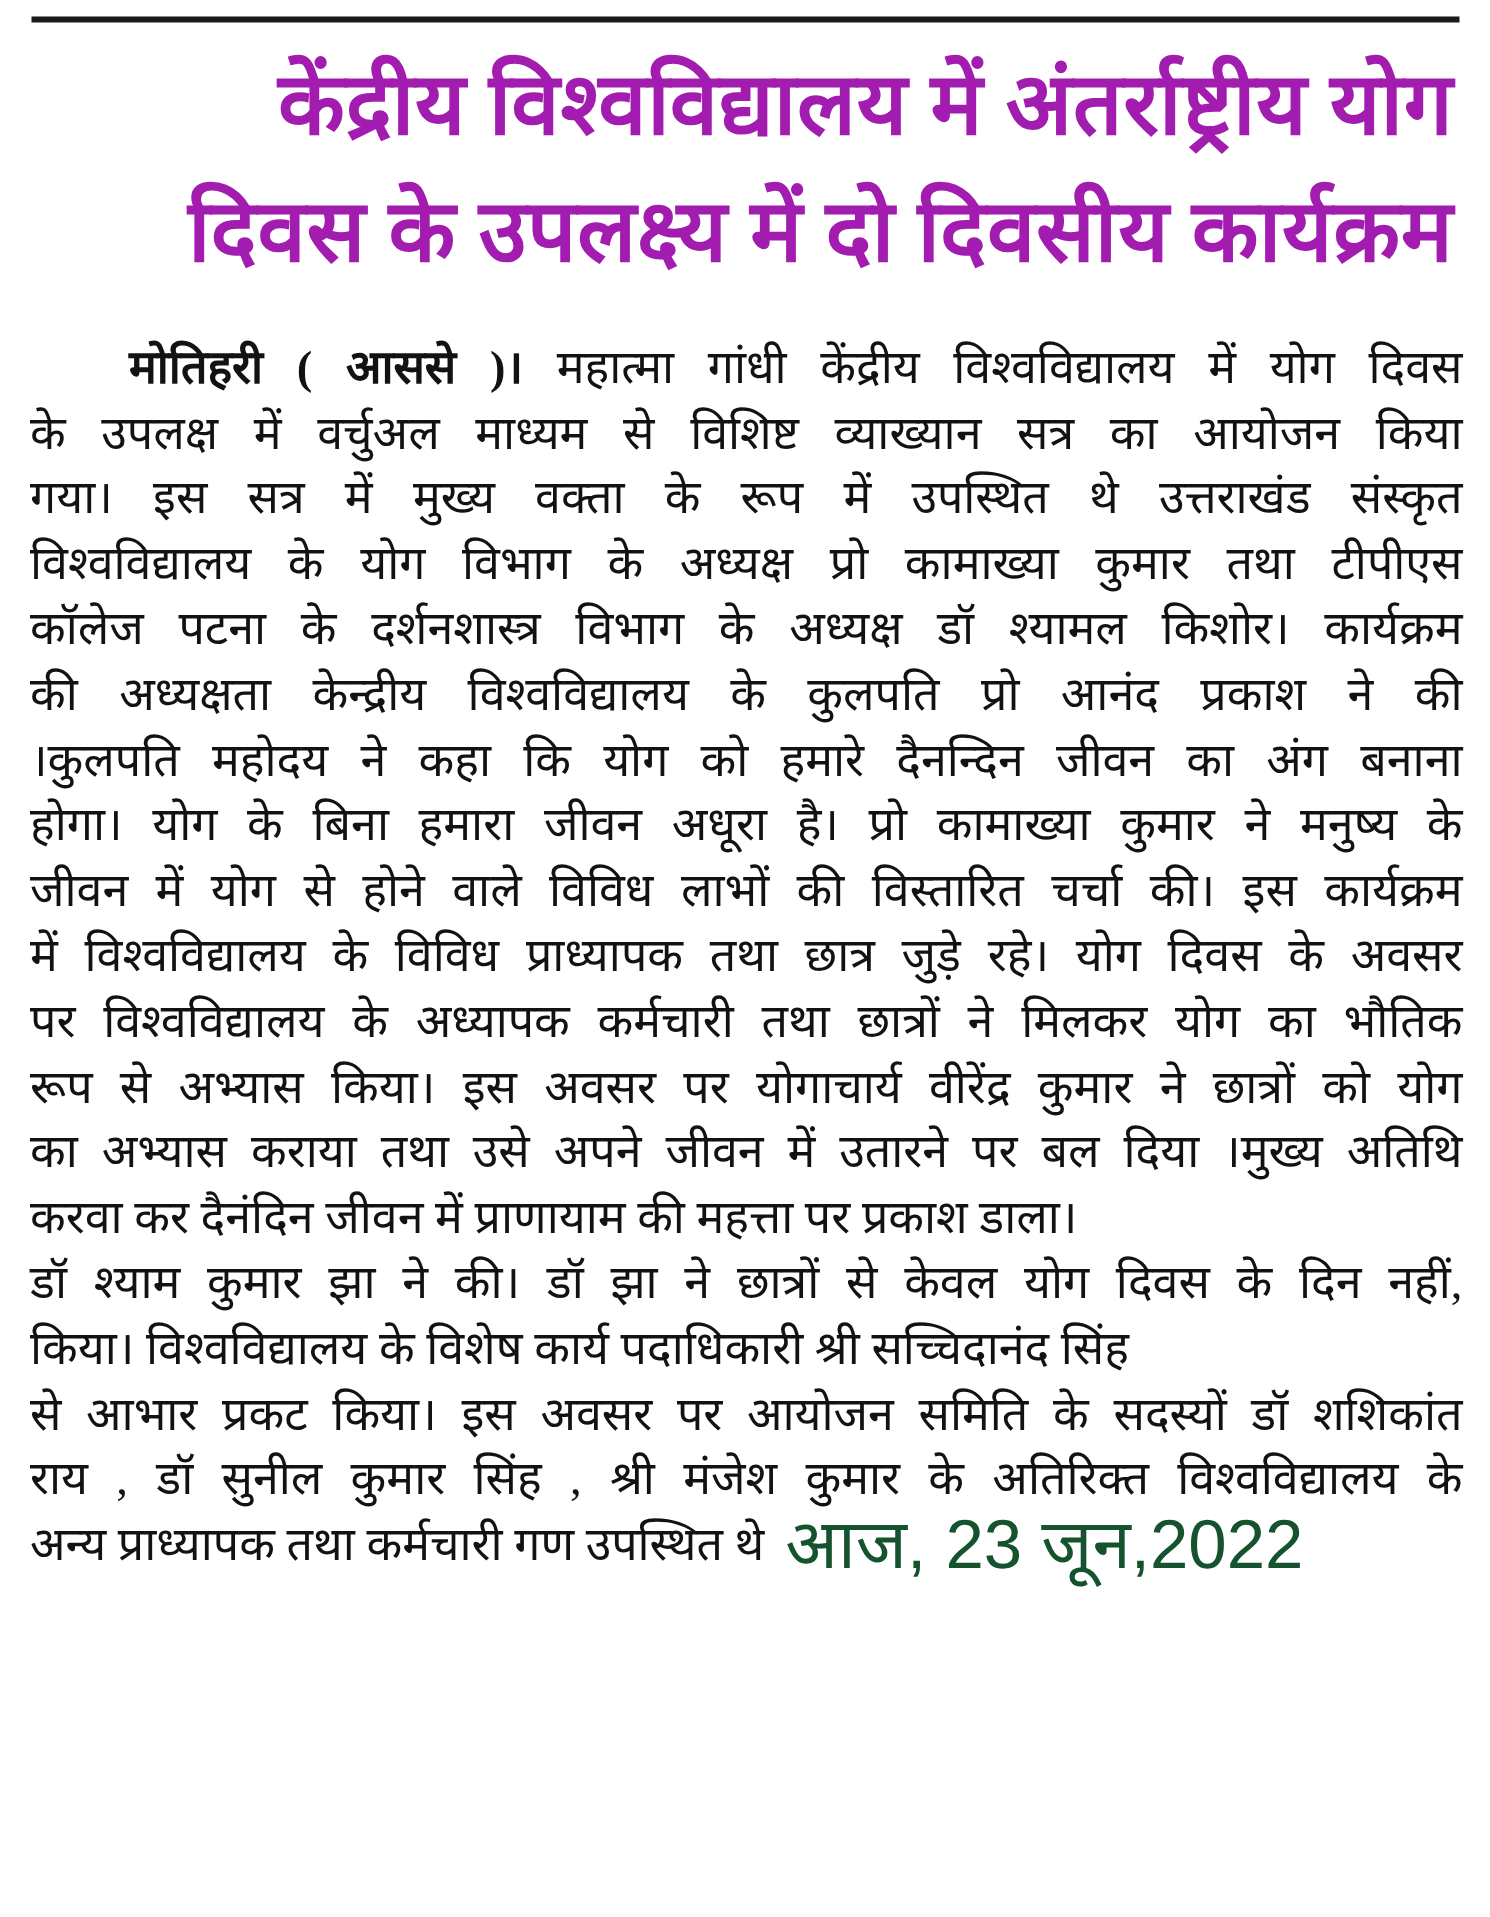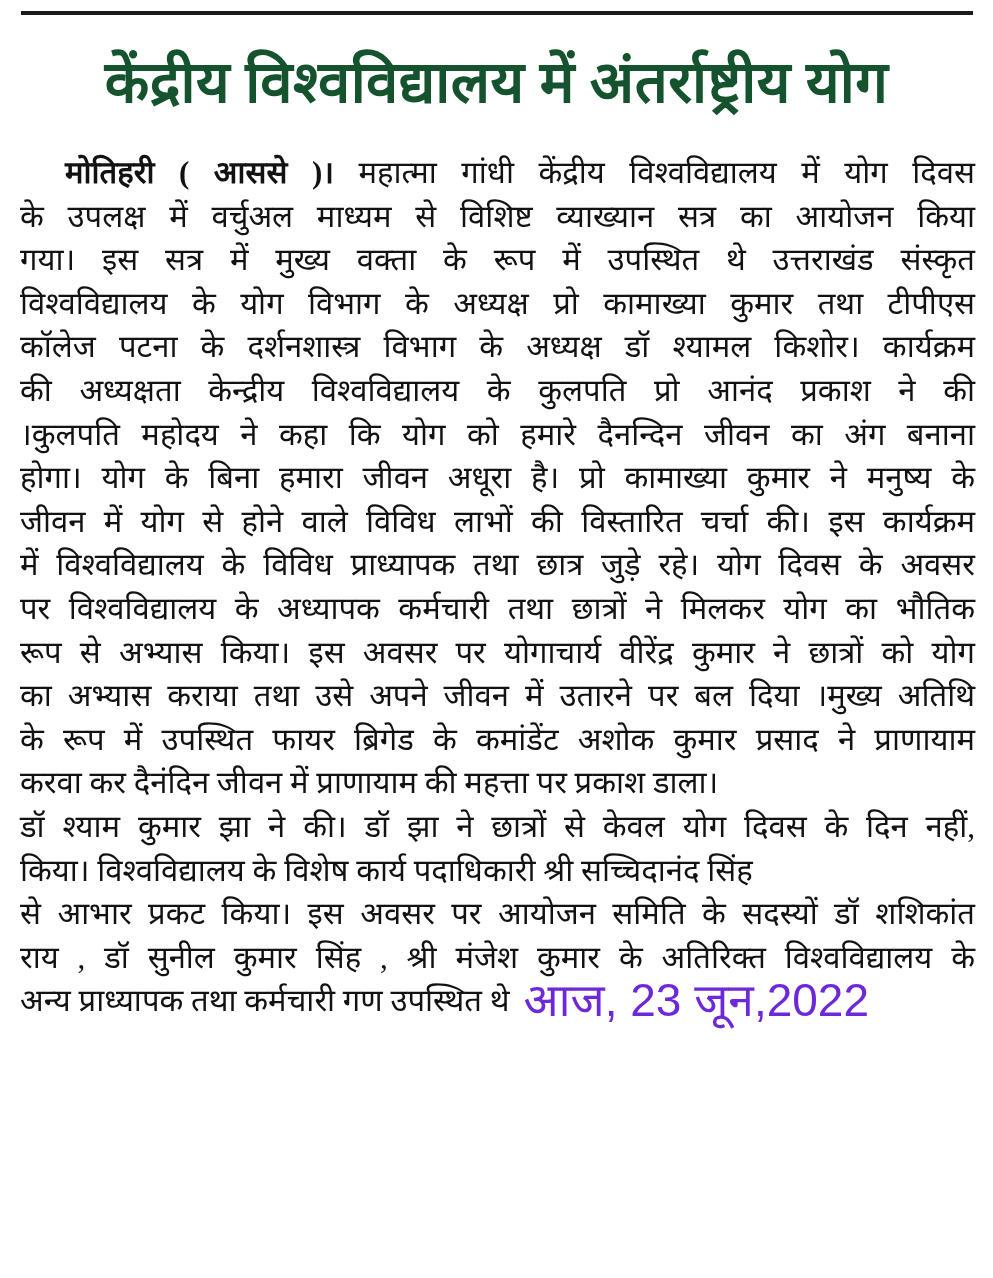--- a/index.html
+++ b/index.html
@@ -19,27 +19,27 @@
   .top-rule {
     position: absolute;
     left: 21px;
     right: 20px;
     top: 11px;
     height: 4px;
     background: #1b1b1b;
   }
   .headline {
     margin: 0;
-    padding: 40px 24px 0 24px;
-    text-align: center;
+    padding: 27px 24px 0 24px;
+    text-align: right;
     font-weight: bold;
     font-size: 58px;
     line-height: 85px;
     letter-spacing: 0.5px;
-    color: #14532d;
+    color: #a21caf;
   }
   .hl-line { display: block; white-space: nowrap; }
   .article-body {
     margin: 26px 18px 0 20px;
     font-size: 31px;
     line-height: 43.6px;
     color: #121212;
   }
   .line {
     text-align: justify;
@@ -49,56 +49,56 @@
     overflow: visible;
     white-space: nowrap;
   }
   .line.no-just {
     text-align: left;
     text-align-last: left;
     -moz-text-align-last: left;
   }
   .line.indent-1 { text-indent: 45px; }
   .line.indent-2 { text-indent: 60px; }
-  .bold { font-weight: bold; }
+  .bold { font-weight: bold; margin-left: 21px; }
   .date-red {
     font-family: "Liberation Sans", "DejaVu Sans", sans-serif;
     font-size: 46px;
     line-height: 43.6px;
     font-weight: normal;
     vertical-align: -5px;
     padding-left: 14px;
     letter-spacing: 0px;
   }
 </style>
 </head>
 <body>
 
 <div class="clip">
   <div class="top-rule"></div>
 
   <h1 class="headline">
     <span class="hl-line">केंद्रीय विश्वविद्यालय में अंतर्राष्ट्रीय योग</span>
+    <span class="hl-line">दिवस के उपलक्ष्य में दो दिवसीय कार्यक्रम</span>
   </h1>
 
   <div class="article-body" id="article-body">
       <div class="line indent-1"><span class="bold">मोतिहरी ( आससे )। </span><span>महात्मा गांधी केंद्रीय विश्वविद्यालय में योग दिवस</span></div>
       <div class="line"><span>के उपलक्ष में वर्चुअल माध्यम से  विशिष्ट व्याख्यान सत्र का आयोजन किया</span></div>
       <div class="line"><span>गया। इस सत्र में मुख्य वक्ता के रूप में उपस्थित थे उत्तराखंड संस्कृत</span></div>
       <div class="line"><span>विश्वविद्यालय के योग विभाग के अध्यक्ष प्रो कामाख्या कुमार तथा टीपीएस</span></div>
       <div class="line"><span>कॉलेज पटना के दर्शनशास्त्र विभाग के अध्यक्ष डॉ श्यामल किशोर। कार्यक्रम</span></div>
       <div class="line"><span>की अध्यक्षता केन्द्रीय विश्वविद्यालय के कुलपति प्रो आनंद प्रकाश  ने की</span></div>
       <div class="line"><span>।कुलपति महोदय ने कहा कि योग को हमारे दैनन्दिन जीवन का अंग बनाना</span></div>
       <div class="line"><span>होगा। योग के बिना हमारा जीवन अधूरा है। प्रो  कामाख्या कुमार ने मनुष्य के</span></div>
       <div class="line"><span>जीवन में योग से होने वाले विविध लाभों की विस्तारित चर्चा की। इस कार्यक्रम</span></div>
       <div class="line"><span>में विश्वविद्यालय के विविध प्राध्यापक तथा छात्र जुड़े रहे। योग दिवस के अवसर</span></div>
       <div class="line"><span>पर विश्वविद्यालय के अध्यापक  कर्मचारी तथा छात्रों ने मिलकर  योग का भौतिक</span></div>
       <div class="line"><span>रूप से अभ्यास किया। इस अवसर पर योगाचार्य  वीरेंद्र कुमार ने छात्रों को योग</span></div>
       <div class="line"><span>का अभ्यास कराया तथा उसे अपने जीवन में उतारने पर बल दिया ।मुख्य  अतिथि</span></div>
-      <div class="line"><span>के रूप में उपस्थित फायर ब्रिगेड के कमांडेंट अशोक कुमार प्रसाद ने प्राणायाम</span></div>
       <div class="line no-just"><span>करवा कर दैनंदिन जीवन में प्राणायाम की महत्ता पर प्रकाश डाला।</span></div>
       <div class="line"><span>डॉ श्याम कुमार झा ने की। डॉ झा ने छात्रों से केवल योग दिवस के दिन नहीं,</span></div>
       <div class="line no-just"><span>किया।  विश्वविद्यालय के विशेष कार्य पदाधिकारी श्री सच्चिदानंद सिंह</span></div>
       <div class="line"><span>से आभार प्रकट किया। इस अवसर पर आयोजन समिति के सदस्यों डॉ शशिकांत</span></div>
       <div class="line"><span>राय , डॉ सुनील कुमार सिंह , श्री मंजेश कुमार के अतिरिक्त विश्वविद्यालय के</span></div>
-      <div class="line no-just"><span>अन्य प्राध्यापक तथा कर्मचारी गण उपस्थित थे</span><span class="date-red" style="color: #6d28d9;">आज, 23 जून,2022</span></div>
+      <div class="line no-just"><span>अन्य प्राध्यापक तथा कर्मचारी गण उपस्थित थे</span><span class="date-red" style="color: #14532d;">आज, 23 जून,2022</span></div>
     </div>
 </div>
 
 </body></html>

